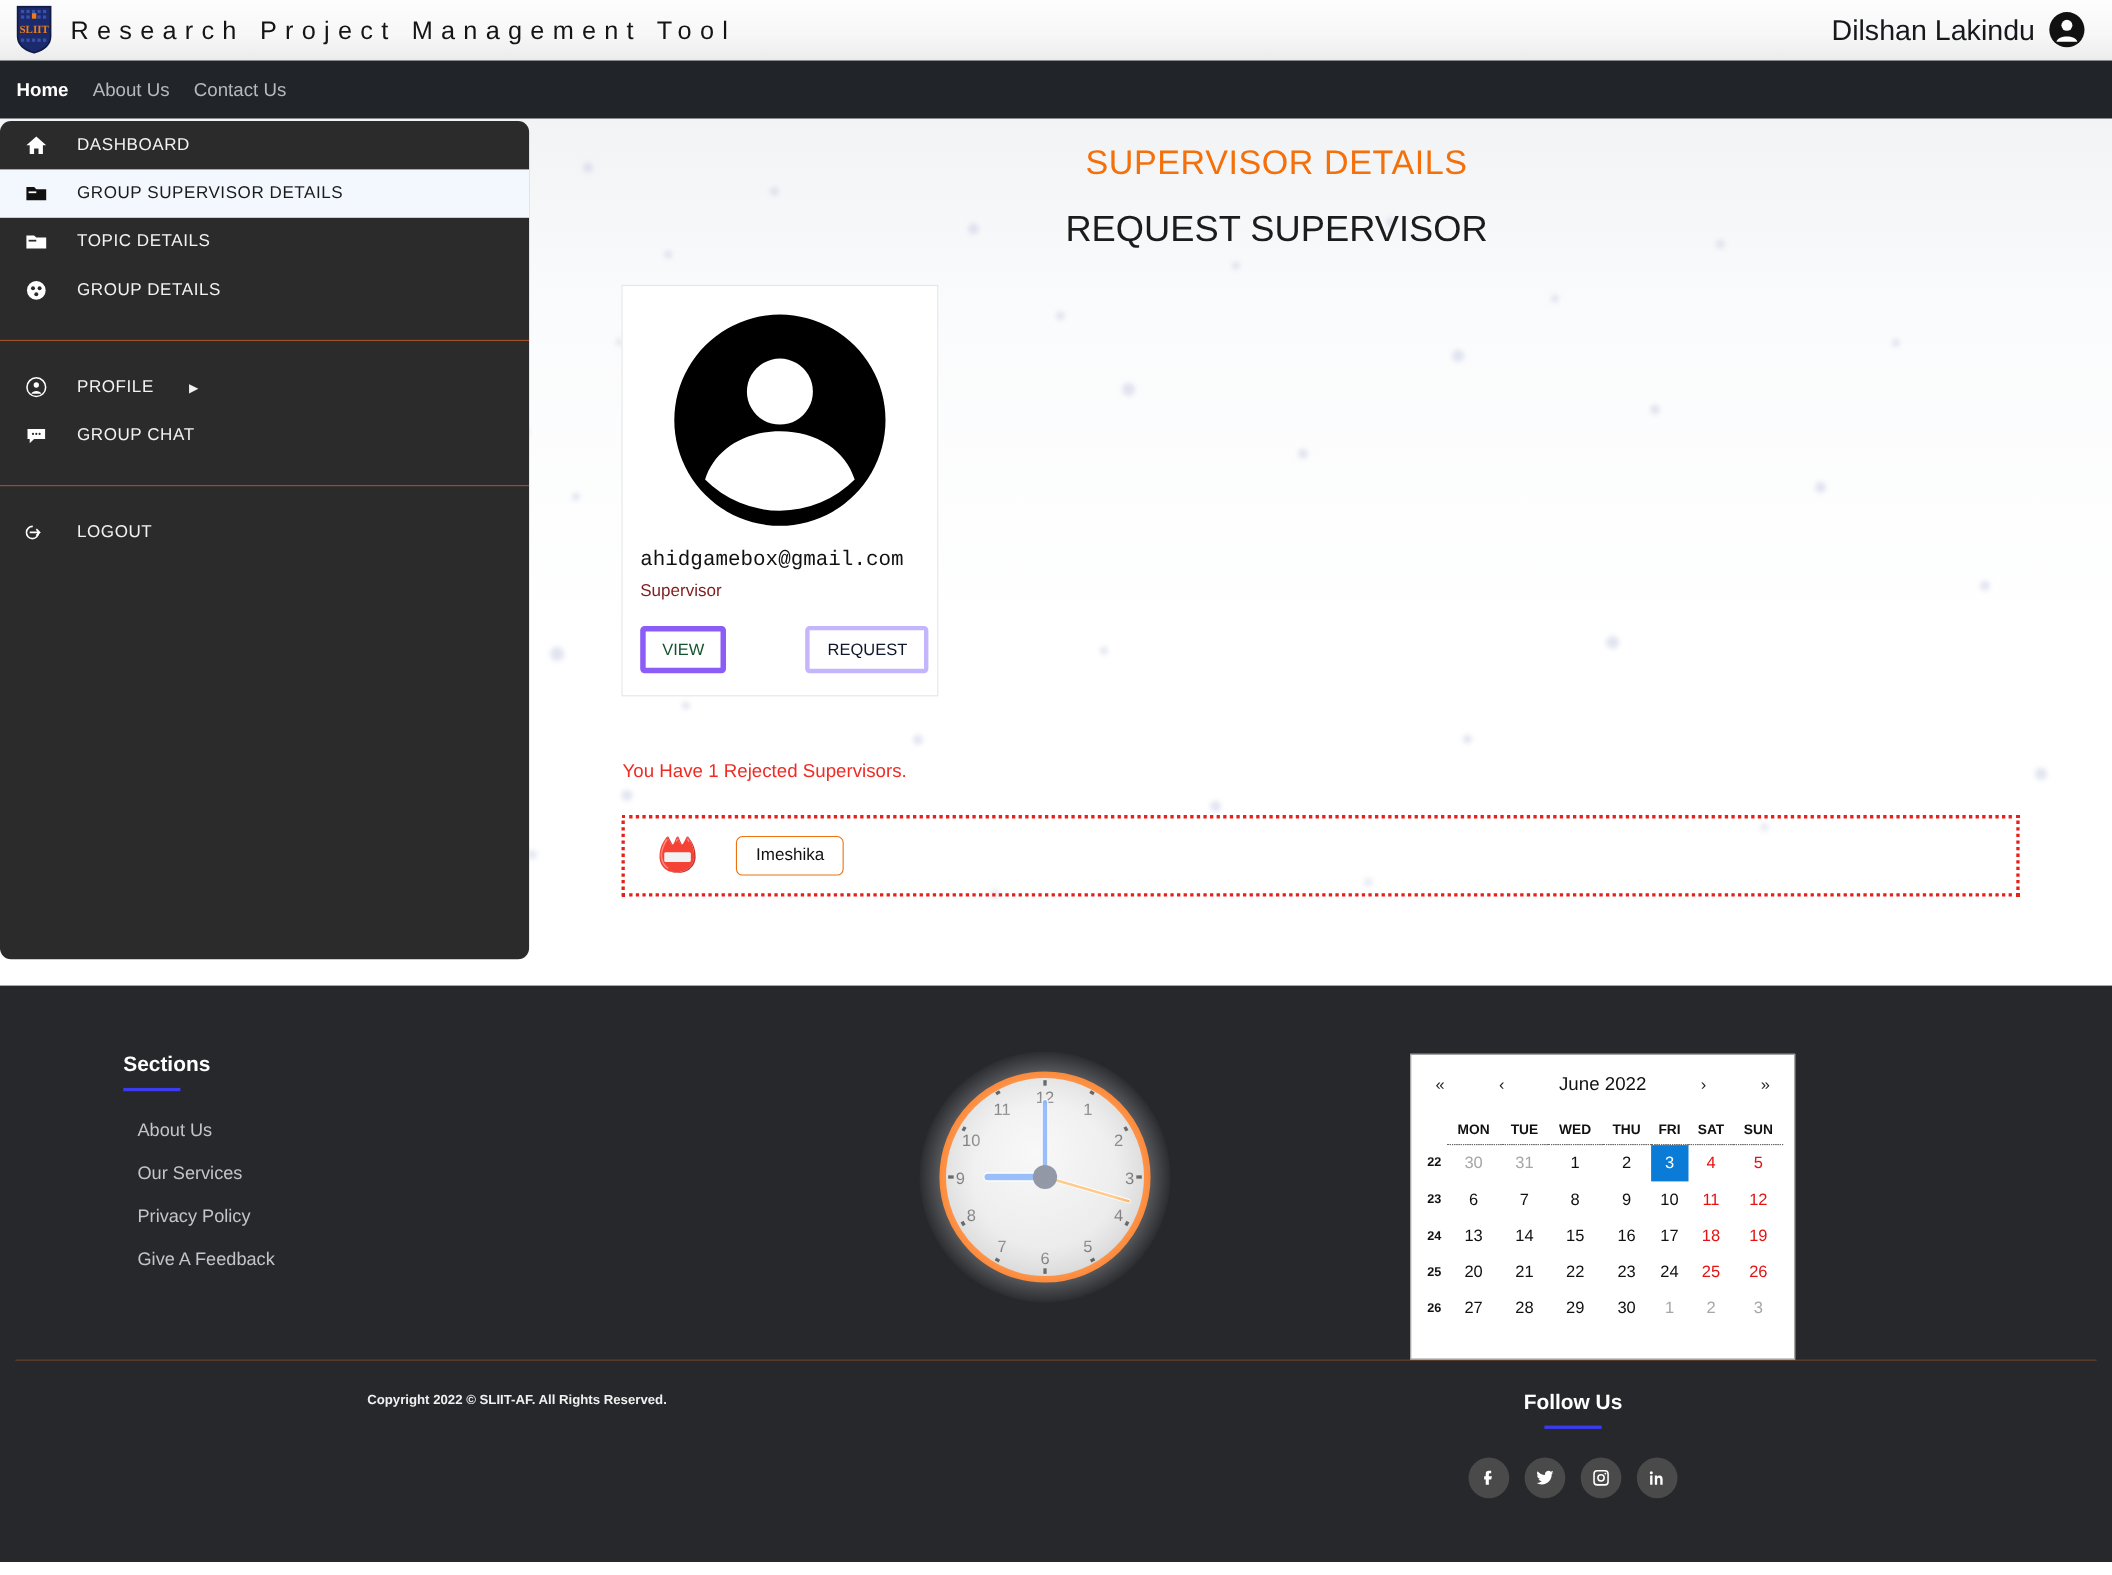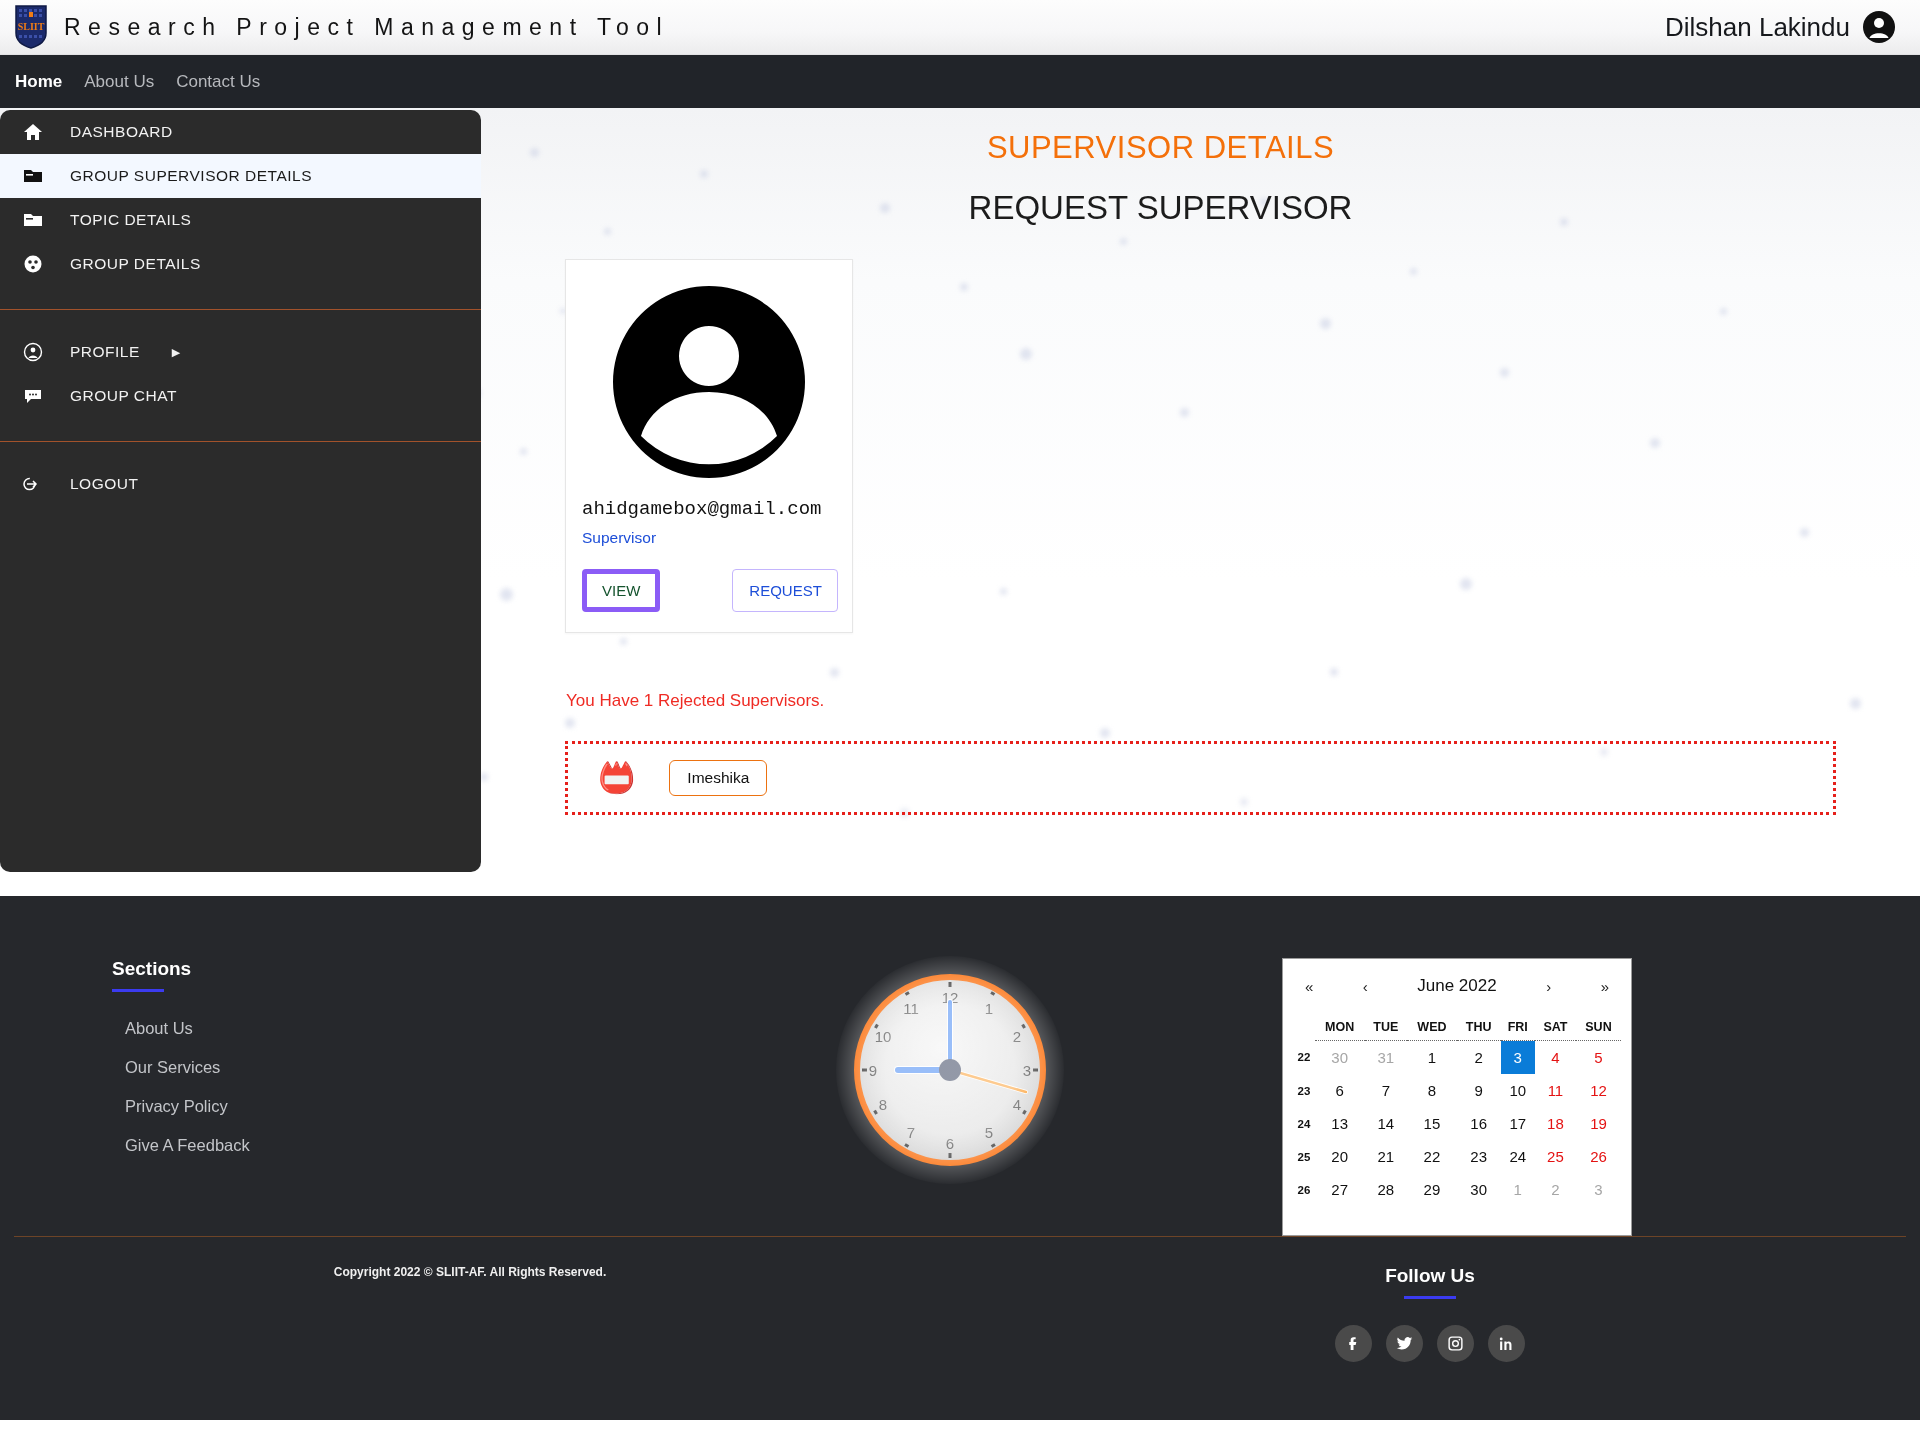--- a/index.html
+++ b/index.html
@@ -75,28 +75,28 @@
     font-weight: 400; margin-top: 23px; margin-left: -80px;
   }
 
   .card {
     width: 288px; background: #fff; border: 1px solid #e6e6e6;
     margin: 32px 0 0 84px; padding: 14px 16px 20px 16px;
     box-shadow: 0 1px 2px rgba(0,0,0,.04);
   }
   .card-photo { display: flex; justify-content: center; padding: 8px 0 16px; }
   .card-email { font-size: 19px; color: #111; margin: 0 0 9px 0; font-family: Liberation Mono, monospace; }
-  .card-role  { font-size: 15.5px; color: #1d4ed8; margin-bottom: 22px; }
+  .card-role  { font-size: 15.5px; color: #7f1d1d; margin-bottom: 22px; }
   .card-btns { display: flex; gap: 72px; }
   .btn {
     font-size: 15px; background: transparent; padding: 8px 15px;
     border-radius: 4px; cursor: pointer; font-family: inherit;
   }
   .btn-view { border: 5px solid #8b5cf6; color: #14532d; }
-  .btn-request { border: 1px solid #c4b5fd; color: #1d4ed8; padding-left: 16px; }
+  .btn-request { border: 4px solid #c4b5fd; color: #0f172a; padding-left: 16px; }
 
   .rejected-msg {
     color: #ef2b24; font-size: 17px; margin: 58px 0 0 85px;
   }
   .rejected-box {
     margin: 30px 84px 0 84px; border: 3px dotted #e6201b;
     height: 74px; display: flex; align-items: center; gap: 34px;
     padding-left: 30px; background: rgba(255,255,255,.25);
   }
   .stamp { font-size: 30px; line-height: 1; }

